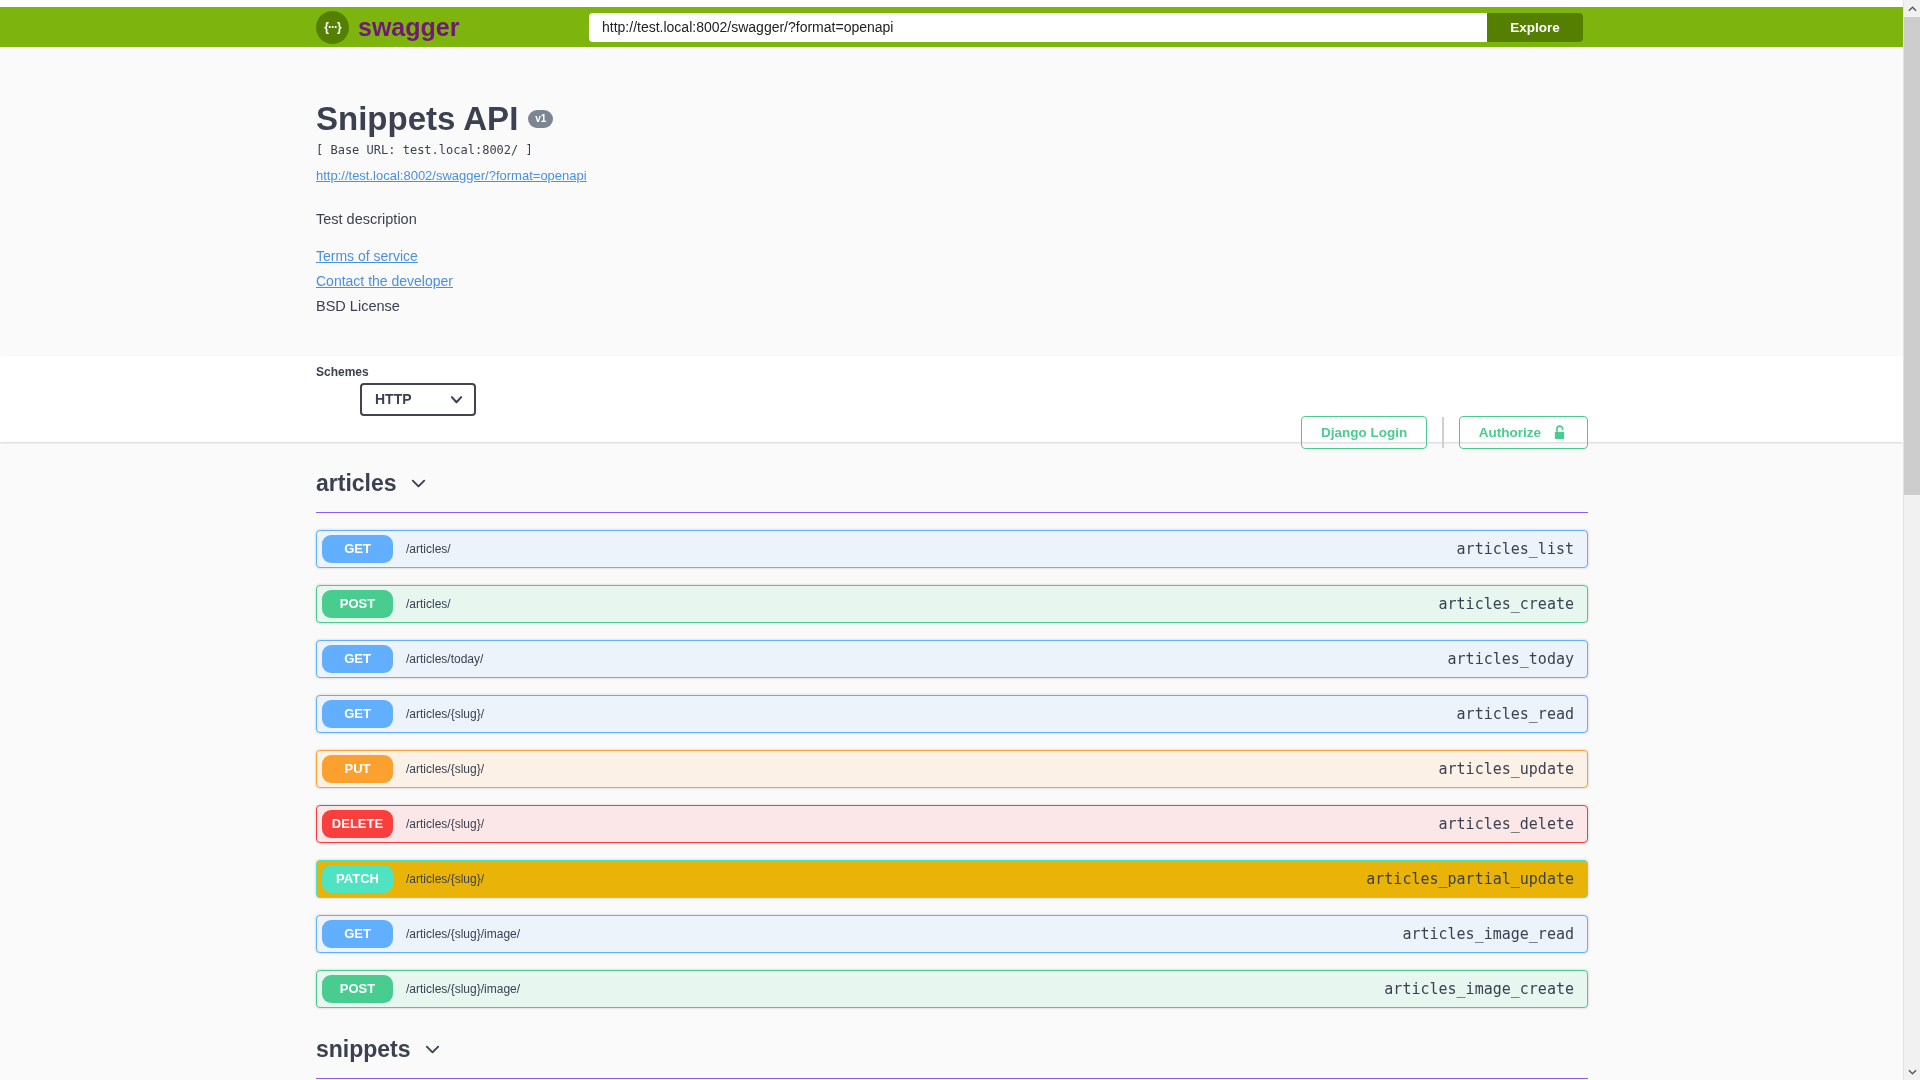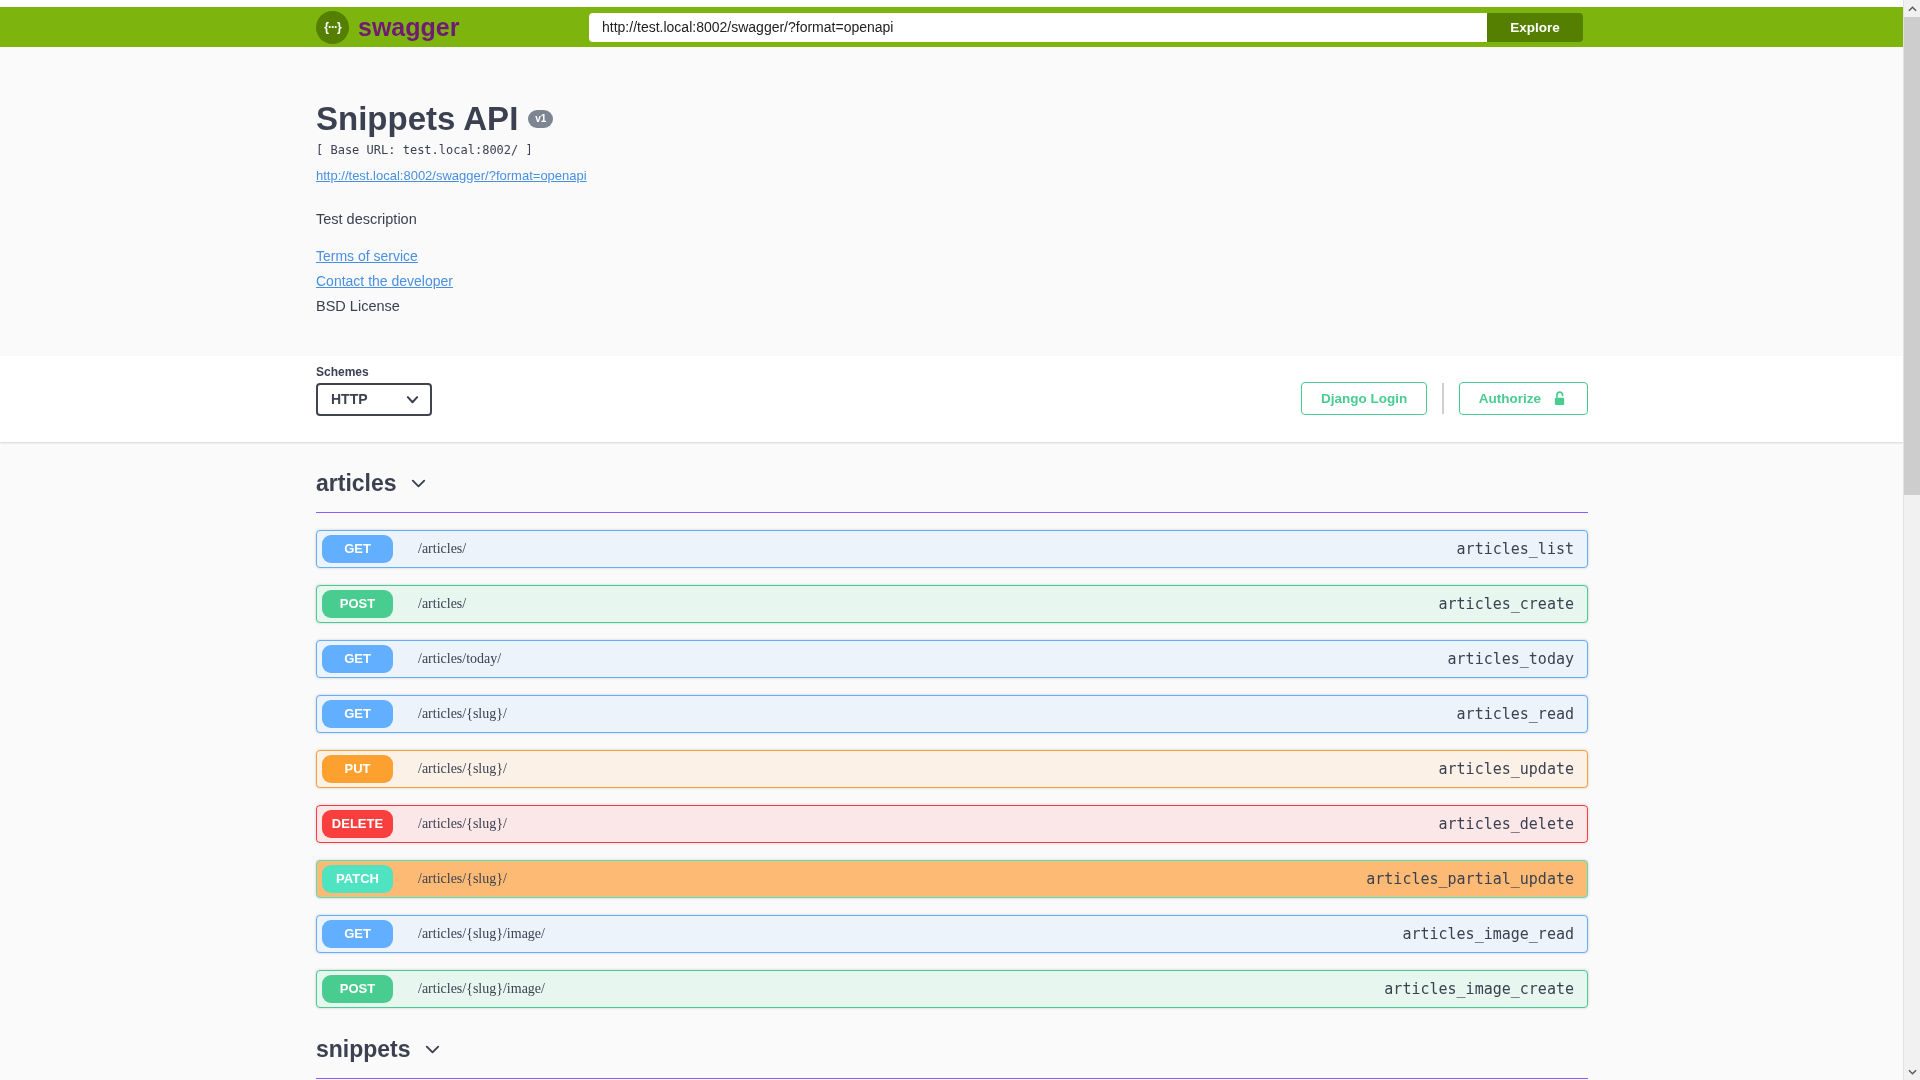--- a/index.html
+++ b/index.html
@@ -28,35 +28,35 @@
   .api-title{margin:0;font-size:33px;font-weight:bold;color:var(--text);display:flex;align-items:flex-start;gap:10px;line-height:1.15;}
   .v-badge{background:#7d8492;color:#fff;font-size:10px;font-weight:bold;padding:3px 7px;border-radius:50px;position:relative;top:10px;}
   .base-url{font-size:12px;color:#3b4151;margin-top:5px;}
   .spec-link{display:inline-block;margin-top:11px;color:var(--link);font-size:13px;text-decoration:underline;}
   .description{margin:27px 0 0;font-size:14.5px;}
   .info-link{display:block;margin-top:21px;color:var(--link);font-size:14px;text-decoration:underline;width:max-content;}
   .info-link + .info-link{margin-top:9px;}
   .license-text{margin-top:9px;font-size:14.5px;color:var(--text);}
 
   .scheme-section{height:86px;background:#fff;box-shadow:0 1px 2px rgba(0,0,0,0.15);}
-  .scheme-row{display:flex;height:100%;align-items:center;}
+  .scheme-row{display:flex;height:100%;align-items:center;flex-direction:column;}
   .schemes{align-self:flex-start;padding-top:9px;}
   .schemes-label{display:block;font-size:12px;font-weight:bold;color:var(--text);}
-  .select-box{margin-top:4px;width:116px;height:33px;border:2px solid #41444e;border-radius:4px;background:#fff;display:flex;align-items:center;justify-content:space-between;padding:0 11px 0 13px;font-size:14px;font-weight:bold;color:var(--text);cursor:pointer;}
+  .select-box{margin-top:4px;width:116px;height:33px;border:2px solid #41444e;border-radius:4px;background:#fff;display:flex;align-items:center;justify-content:space-between;padding:0 11px 0 13px;font-size:14px;font-weight:bold;color:var(--text);cursor:pointer;margin-left:44px;}
   .auth-wrapper{margin-left:auto;display:flex;align-items:center;}
   .btn{height:33px;border:1.5px solid var(--accent);color:var(--accent);background:transparent;border-radius:4px;font-weight:bold;font-size:13.5px;padding:0 19px;cursor:pointer;display:flex;align-items:center;gap:10px;font-family:"Liberation Sans",sans-serif;}
   .vdiv{width:1.5px;height:31px;background:#cfcfcf;margin:0 15px;}
 
   .tag-section{padding-top:29px;}
   .tag-header{display:flex;align-items:center;gap:12px;padding-bottom:16px;border-bottom:1px solid #8b5cf6;cursor:pointer;width:100%;}
   .tag-title{font-size:23px;font-weight:bold;color:var(--text);line-height:25px;}
   .opblock{display:flex;align-items:center;height:38px;margin-top:17px;border:1px solid;border-radius:4px;box-shadow:0 0 3px rgba(0,0,0,0.19);padding:0 5px;cursor:pointer;}
   .opblock:first-of-type{margin-top:5px;}
   .method-badge{min-width:71px;height:28px;border-radius:9px;color:#fff;font-weight:bold;font-size:13px;display:flex;align-items:center;justify-content:center;padding:0 8px;}
-  .op-path{margin-left:25px;font-family:Liberation Serif, serif;font-size:14px;color:var(--text);}
+  .op-path{margin-left:13px;font-family:Liberation Sans, sans-serif;font-size:12px;color:var(--text);}
   .op-id{margin-left:auto;margin-right:8px;font-family:"DejaVu Sans Mono","Liberation Mono",monospace;font-size:15px;color:var(--text);}
 
   .scrollbar{position:absolute;top:0;right:0;width:17px;height:1080px;background:#f1f1f1;border-left:1px solid #e2e2e2;}
   .sb-btn{position:absolute;left:0;width:16px;height:17px;display:flex;align-items:center;justify-content:center;background:#f1f1f1;cursor:pointer;}
   .sb-up{top:0;}
   .sb-down{bottom:0;}
   .sb-thumb{position:absolute;top:17px;left:0;width:16px;height:478px;background:#cdcdcd;cursor:pointer;}
 </style>
 </head>
 <body>
@@ -152,21 +152,21 @@
           <div class="opblock" style="background: rgb(251, 241, 230); border-color: rgb(252, 161, 48);">
             <span class="method-badge" style="background: rgb(252, 161, 48);">PUT</span>
             <span class="op-path">/articles/{slug}/</span>
             <span class="op-id">articles_update</span>
           </div>
           <div class="opblock" style="background: rgb(251, 231, 231); border-color: rgb(249, 62, 62);">
             <span class="method-badge" style="background: rgb(249, 62, 62);">DELETE</span>
             <span class="op-path">/articles/{slug}/</span>
             <span class="op-id">articles_delete</span>
           </div>
-          <div class="opblock" style="background: #fdba74; border-color: rgb(80, 227, 194); justify-content: space-between;">
+          <div class="opblock" style="background: #eab308; border-color: rgb(80, 227, 194); justify-content: space-between;">
             <span class="method-badge" style="background: rgb(80, 227, 194);">PATCH</span>
             <span class="op-path">/articles/{slug}/</span>
             <span class="op-id">articles_partial_update</span>
           </div>
           <div class="opblock" style="background: rgb(236, 243, 251); border-color: rgb(97, 175, 254);">
             <span class="method-badge" style="background: rgb(97, 175, 254);">GET</span>
             <span class="op-path">/articles/{slug}/image/</span>
             <span class="op-id">articles_image_read</span>
           </div>
           <div class="opblock" style="background: rgb(232, 246, 240); border-color: rgb(73, 204, 144);">

